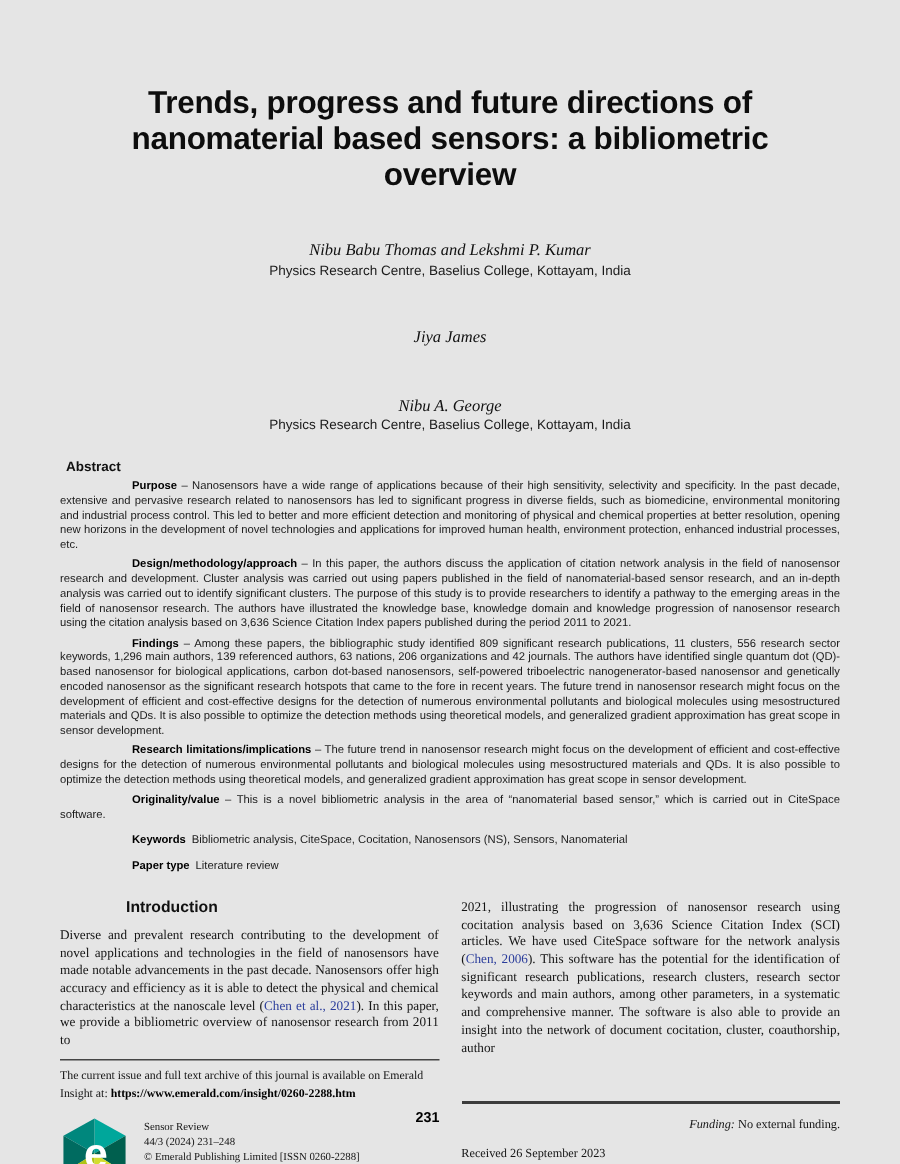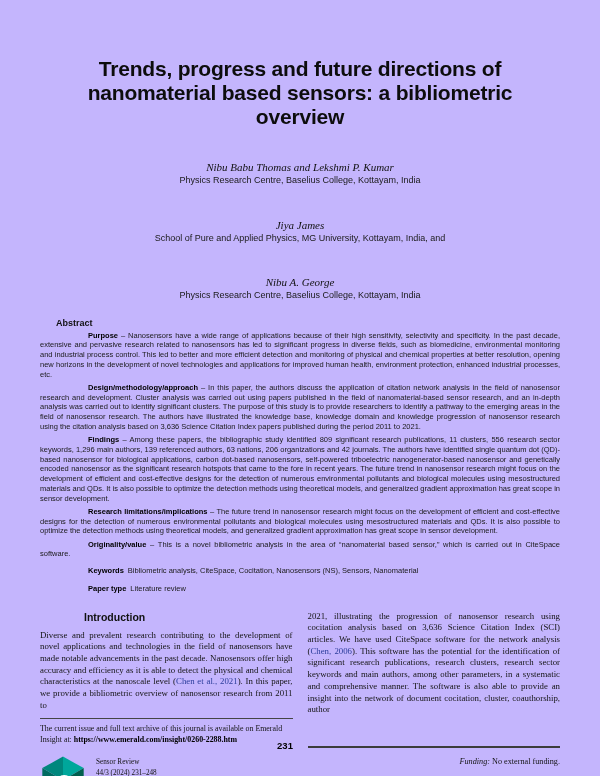--- a/index.html
+++ b/index.html
@@ -1,29 +1,29 @@
 <!DOCTYPE html>
 <html><head>
 <meta charset="utf-8">
 <style>
   html,body { margin:0; padding:0; background:#ffffff; }
   .page {
-    position:relative; width:600px; height:776px; background:#c4b5fd;
+    position:relative; width:600px; height:776px; background:#e5e5e5;
     font-family:"Liberation Sans", sans-serif; color:#111; overflow:hidden;
   }
   .title {
     margin:0 52px; padding-top:57px; text-align:center;
     font-size:21px; line-height:1.15; font-weight:bold; letter-spacing:-0.2px; color:#0d0d0d;
   }
   .authors { margin-top:11px; text-align:center; }
   .author-group { margin-bottom:4px; }
   .author-name { font-family:"Liberation Serif", serif; font-style:italic; font-size:11px; line-height:1.25;margin-top:32px; }
   .author-aff  { font-size:9px; line-height:1.3; color:#1a1a1a; }
   .abstract { margin:16px 40px 0; }
-  .abs-heading { font-size:9px; font-weight:bold; margin:0 16px 3px; }
+  .abs-heading { font-size:9px; font-weight:bold; margin:0 4px 3px; }
   .abstract p { margin:0 0 3.5px; font-size:7.5px; line-height:1.3; text-align:justify; color:#1a1a1a; }
   .abstract p b { color:#000;padding-left:48px; }
   .kw-line { margin-top:7px !important; }
   .kw-line b, .pt-line b { margin-right:4px; }
   .pt-line { margin-top:8px !important; }
   .columns { display:flex; gap:15px; margin:17px 40px 0; }
   .col { flex:1; min-width:0; display:flex; flex-direction:column; }
   .intro-heading { font-size:10.5px; font-weight:bold; margin:0 0 7px;padding-left:44px; }
   .body-serif {
     font-family:"Liberation Serif", serif; font-size:8.8px; line-height:1.33;
@@ -52,21 +52,20 @@
 
   <h1 class="title">Trends, progress and future directions of nanomaterial based sensors: a bibliometric overview</h1>
 
   <div class="authors">
     <div class="author-group">
       <div class="author-name">Nibu Babu Thomas and Lekshmi P. Kumar</div>
       <div class="author-aff">Physics Research Centre, Baselius College, Kottayam, India</div>
     </div>
     <div class="author-group">
       <div class="author-name">Jiya James</div>
-      <div class="author-aff">School of Pure and Applied Physics, MG University, Kottayam, India, and</div>
     </div>
     <div class="author-group">
       <div class="author-name">Nibu A. George</div>
       <div class="author-aff">Physics Research Centre, Baselius College, Kottayam, India</div>
     </div>
   </div>
 
   <div class="abstract">
     <div class="abs-heading">Abstract</div>
     <p><b>Purpose</b> <span>– Nanosensors have a wide range of applications because of their high sensitivity, selectivity and specificity. In the past decade, extensive and pervasive research related to nanosensors has led to significant progress in diverse fields, such as biomedicine, environmental monitoring and industrial process control. This led to better and more efficient detection and monitoring of physical and chemical properties at better resolution, opening new horizons in the development of novel technologies and applications for improved human health, environment protection, enhanced industrial processes, etc.</span></p>

